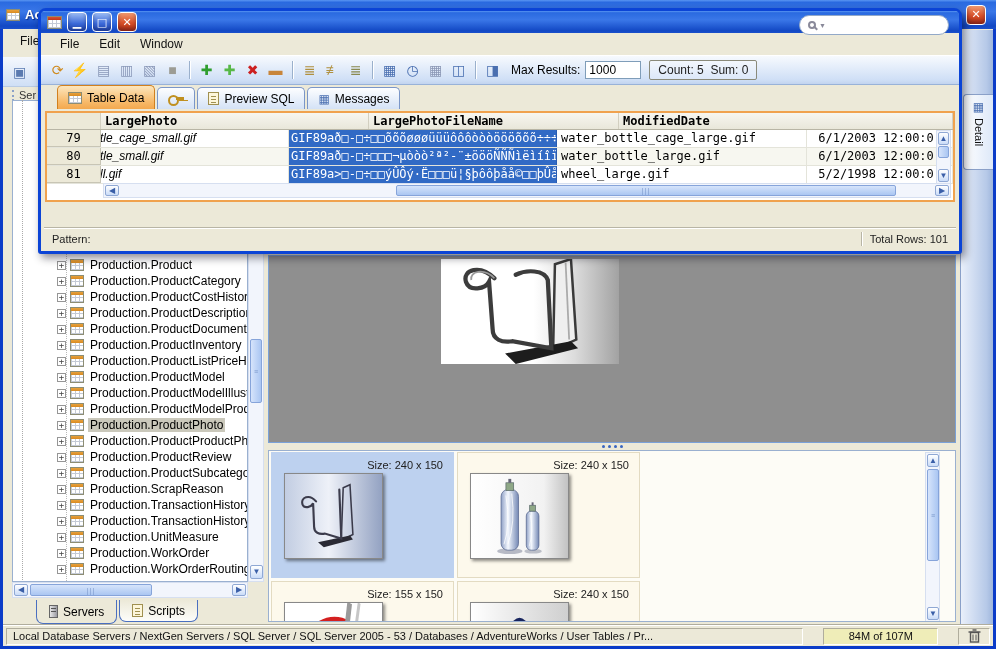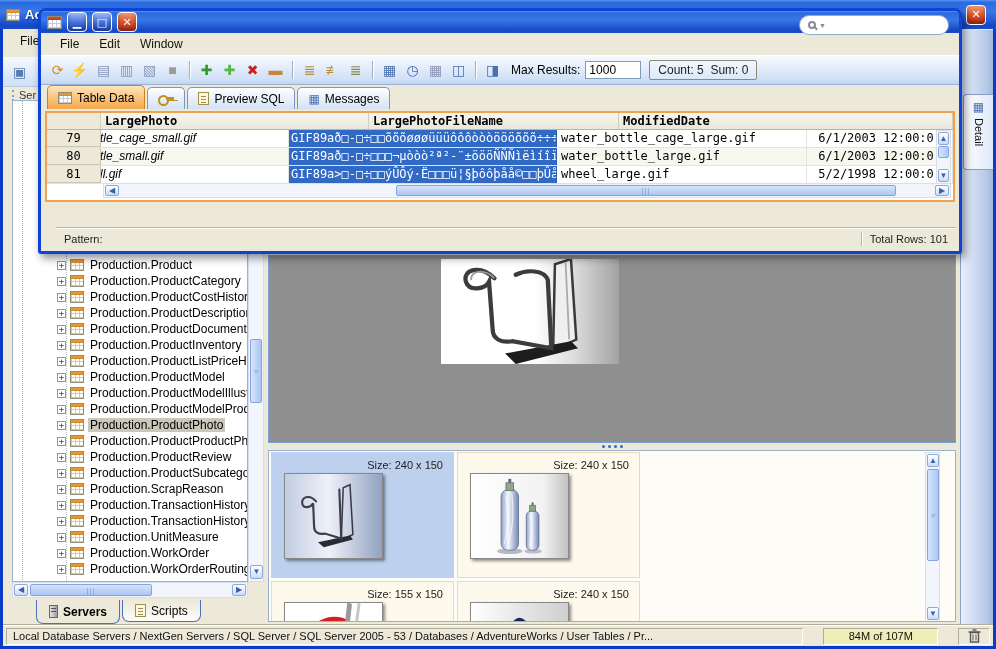--- a/index.html
+++ b/index.html
@@ -72,41 +72,41 @@
   .tsep { width:1px; height:18px; background:#9ab0cc; margin:0 4px; box-shadow:1px 0 0 #fff; }
   #max-results-input { width:56px; height:18px; border:1px solid #7f9db9; font-size:12px; padding:1px 3px;
                        background:#fff; margin:0 6px 0 3px; }
   #count-box { border:1px solid #8a8a7a; border-radius:2px; height:20px; display:flex; align-items:center;
                padding:0 8px; font-size:12px; color:#222; background:rgba(255,255,255,.25); white-space:pre; }
   #dlg-search { position:absolute; right:10px; top:4px; width:150px; height:20px; background:#fff;
                 border:1px solid #93a9c8; border-radius:10px; display:flex; align-items:center; gap:3px; padding:0 8px; }
   #dlg-search input { border:none; outline:none; width:100px; font-size:11px; }
   .caret { font-size:7px; color:#889; }
 
-  #dlg-tabs { height:24px; display:flex; align-items:flex-end; padding-left:6px; gap:2px; }
+  #dlg-tabs { height:24px; display:flex; align-items:flex-end; padding-left:16px; gap:2px; }
   .dtab { height:22px; display:flex; align-items:center; gap:5px; padding:0 10px; font-size:12px;
           border:1px solid #7a96c8; border-bottom:none; border-radius:5px 5px 0 0;
           background:linear-gradient(#fdfeff,#d4e2f6); color:#000; }
   .dtab.active { background:linear-gradient(#fce6bd,#f7b969 70%,#f3a84e); border-color:#d2801e; height:24px; font-weight:normal; }
 
   #dlg-content { left:4px; top:100px; width:910px; height:91px; border:2px solid #f0a24e; background:#fff; }
   .gres { display:flex; }
   .gh { height:17px; background:linear-gradient(#f7f6f0,#e9e7da); border-bottom:1px solid #b8b5a5; }
   .ghc { border-right:1px solid #d2cfc0; font:bold 12px/16px "DejaVu Sans Mono",monospace; padding:0 4px;
          white-space:nowrap; overflow:hidden; }
   .grow { height:18px; border-bottom:1px solid #e4e4da; background:#fff; }
   .gnum { width:54px; background:#ece9d8; border-right:1px solid #c8c5b5; border-bottom:1px solid #c8c5b5;
           font:12px/17px "DejaVu Sans Mono",monospace; text-align:center; }
   .gcell { font:12px/17px "DejaVu Sans Mono",monospace; white-space:pre; overflow:hidden; padding:0 4px;
            border-right:1px solid #e4e4da; }
   .c-thumb { width:188px; } .c-large { width:268px; } .c-file { width:250px; } .c-date { flex:1; }
   .gcell.sel { background:#316ac5; color:#fff; border-right:1px solid #2a5cb0; padding:0 2px; }
   .clipL { margin-left:-5px;font-style:italic; }
 
-  #dlg-pattern { left:15px; right:3px; bottom:3px; height:20px; border-top:1px solid #fff;
+  #dlg-pattern { left:3px; right:3px; bottom:3px; height:20px; border-top:1px solid #fff;
                  box-shadow:0 -1px 0 #b8b5a5; display:flex; align-items:center; padding:0 8px; font-size:11px; color:#222; }
   #dlg-pattern .spacer { flex:1; }
   #dlg-pattern .vr { width:1px; height:14px; background:#b8b5a5; box-shadow:1px 0 0 #fff; margin:0 8px; }
 
   
   #main-title { left:0; top:0; width:996px; height:29px; display:flex; align-items:center; gap:5px; padding:0 6px; }
   #main-title .t { font-weight:bold; font-size:13px; white-space:nowrap; overflow:hidden; flex:1;
                    text-shadow:1px 1px 1px #0a2a80; }
   #main-menubar { left:3px; top:29px; width:990px; height:23px; background:#ece9d8; display:flex; align-items:center; padding-left:8px; }
   #main-toolbar { left:3px; top:57px; width:990px; height:30px; background:linear-gradient(#f5f8fd,#cfdff6);
@@ -120,21 +120,21 @@
   .titem { height:16px; display:flex; align-items:center; gap:4px; padding-left:44px; white-space:nowrap; }
   .titem .lbl { font-size:12px; color:#000; padding:0 2px; overflow:hidden; }
   .titem.sel .lbl { background:#cac8bb; }
   #tree-vscroll { left:248px; top:100px; width:16px; height:482px; }
   #tree-hscroll { left:12px; top:582px; width:236px; height:16px; }
 
   #bottom-tabs { left:10px; top:600px; width:254px; height:24px; display:flex; align-items:flex-start; gap:2px; padding-left:26px; }
   .btab { height:22px; display:flex; align-items:center; gap:5px; padding:0 12px; font-size:12px;
           border:1px solid #4a6fc0; border-top:none; border-radius:0 0 7px 7px;
           background:linear-gradient(#ece9d8,#fdfdfa); }
-  .btab.active { background:#ece9d8; font-weight:bold; height:24px; }
+  .btab.active { background:#ece9d8; font-weight:normal; height:24px; }
 
   #right-panel { left:268px; top:255px; width:688px; height:367px; }
   #grey-view { position:absolute; left:0; top:0; width:688px; height:188px; background:#8f8f8f; border:1px solid #7aa1d8; }
   #big-preview { position:absolute; left:172px; top:3px; width:178px; height:105px;
                  background:linear-gradient(90deg,#fff 52%,#dcdcdc 75%,#a2a2a2 100%); }
   #splitter { position:absolute; left:0; top:188px; width:688px; height:7px; display:flex; align-items:center; justify-content:center; gap:3px; }
   #splitter i { width:3px; height:3px; border-radius:50%; background:#3a66c0; }
   #thumb-grid { position:absolute; left:0; top:195px; width:688px; height:172px; background:#fdfcf6; border:1px solid #9ab0d0; overflow:hidden; }
   .tcell { position:absolute; width:183px; height:126px; background:#fdf9ec; border:1px solid #e3dbc2; }
   .tcell.sel { background:#bdd1ef; border-color:#bdd1ef; }

